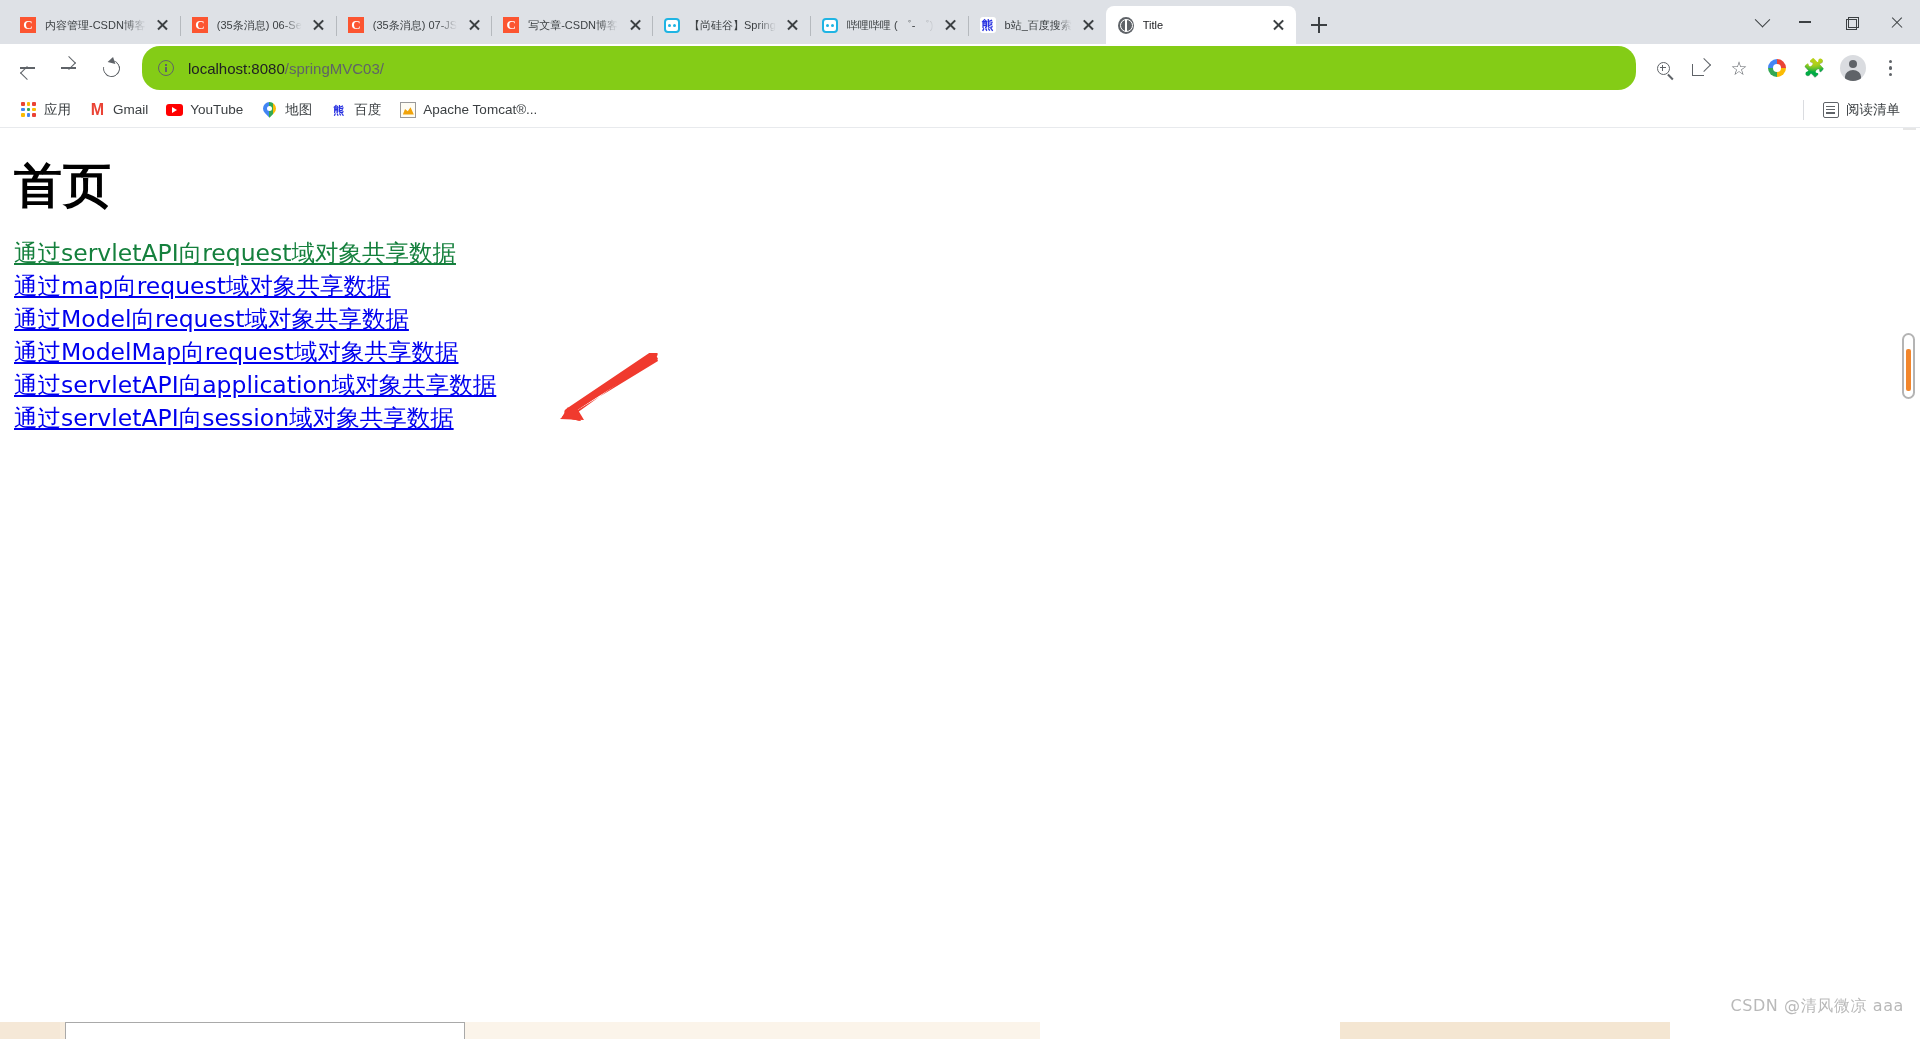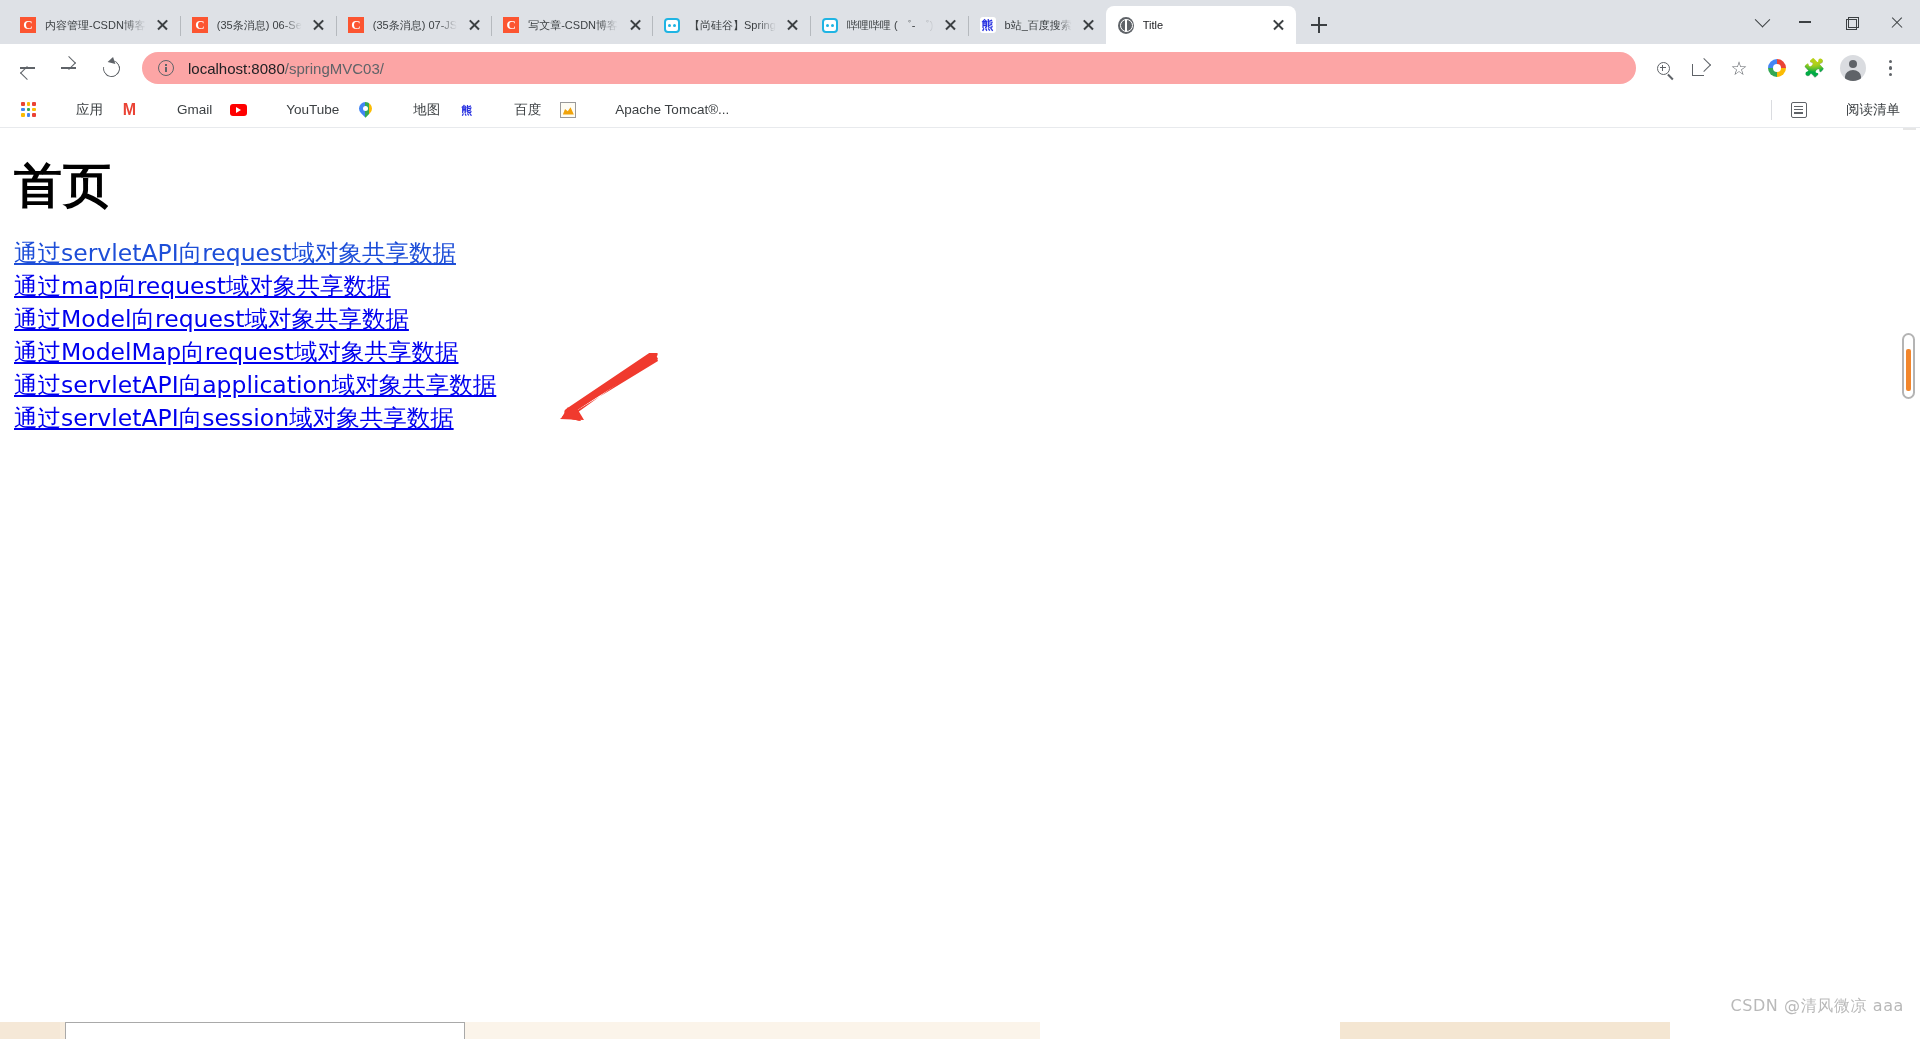--- a/index.html
+++ b/index.html
@@ -198,22 +198,22 @@
   .reload {
     width: 17px; height: 17px; border: 1.9px solid #5f6368; border-radius: 50%;
     border-top-color: transparent; position: relative; transform: rotate(-35deg);
   }
   .reload::after {
     content: ""; position: absolute; right: -2px; top: -2px;
     border-left: 4px solid transparent; border-right: 4px solid transparent;
     border-bottom: 6px solid #5f6368; transform: rotate(50deg);
   }
   .omnibox {
-    flex: 1 1 auto; height: 32px; margin: 0 8px 0 10px;
-    background: #fca5a5; border-radius: 18px;
+    flex: 1 1 auto; height: 44px; margin: 0 8px 0 10px;
+    background: #84cc16; border-radius: 18px;
     display: flex; align-items: center; padding: 0 16px;
   }
   .info-icon {
     width: 16px; height: 16px; border: 1.5px solid #5f6368; border-radius: 50%;
     position: relative; flex: 0 0 16px; margin-right: 14px;
   }
   .info-icon::before {
     content: ""; position: absolute; left: 6px; top: 6px; width: 1.5px; height: 5px; background: #5f6368;
   }
   .info-icon::after {
@@ -282,21 +282,21 @@
   .kebab span:nth-child(3){ top:13.6px; }
 
   
   .bookmarks {
     height: 36px; flex: 0 0 36px; background: #ffffff;
     display: flex; align-items: center; padding: 0 10px 0 12px;
     border-bottom: 1px solid #e8eaed;
   }
   .bm {
     display: flex; align-items: center; height: 26px;
-    padding: 0 8px; border-radius: 4px; margin-right: 2px; gap: 32px;
+    padding: 0 8px; border-radius: 4px; margin-right: 2px;
   }
   .bm-ico {
     width: 17px; height: 17px; flex: 0 0 17px; margin-right: 7px;
     display: flex; align-items: center; justify-content: center;
   }
   .bm-label { font-size: 13.5px; color: #3c4043; white-space: nowrap; }
   .apps-grid {
     width: 15px; height: 15px;
     display: grid; grid-template-columns: repeat(3,1fr); grid-template-rows: repeat(3,1fr); gap: 1.6px;
   }
@@ -366,21 +366,21 @@
   .link-list { margin-left: 4px; }
   .page-link {
     display: block;
     font-size: 23.5px;
     line-height: 33px;
     text-decoration: underline;
     white-space: nowrap;
     width: fit-content;
     font-family: "DejaVu Sans", "Liberation Sans", sans-serif;
   }
-  .page-link.visited { color: #1d4ed8; }
+  .page-link.visited { color: #15803d; }
   .page-link.unvisited { color: #0000ee; }
 
   
   .annot-arrow {
     position: absolute; left: 548px; top: 225px; pointer-events: none;
   }
 
   
   .find-scrollbar {
     position: absolute; right: 4px; top: 0; width: 14px; height: 100%;

